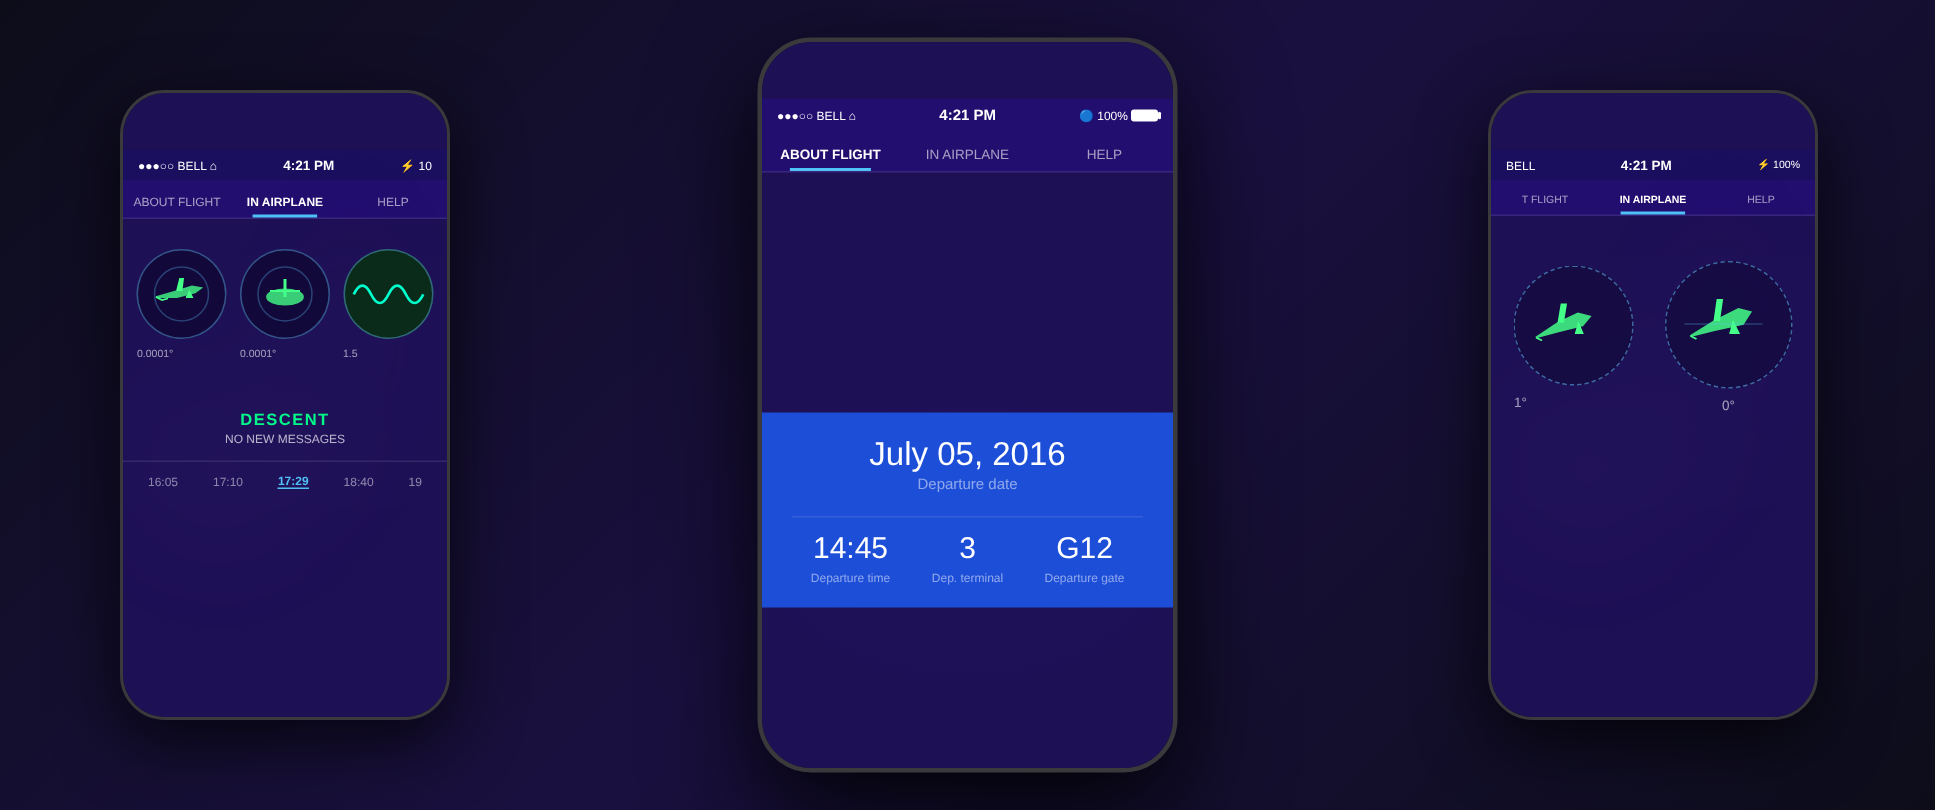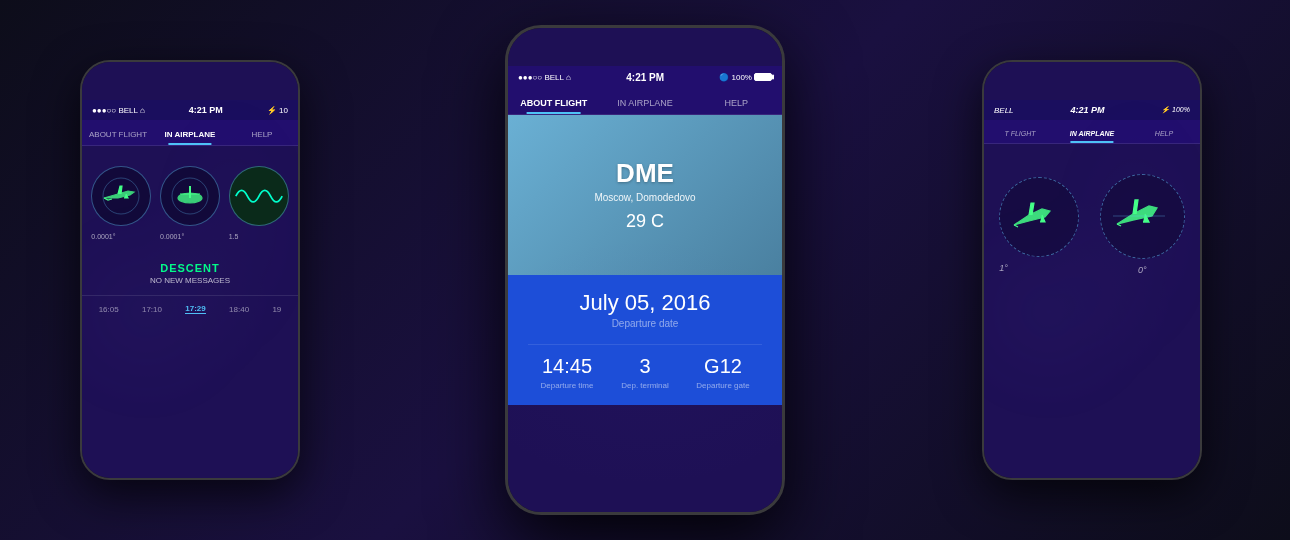--- a/index.html
+++ b/index.html
@@ -43,23 +43,22 @@
       position: absolute;
       box-shadow: 0 15px 45px rgba(0,0,0,0.7);
     }
 
     .phone-side-left {
       left: 80px;
       z-index: 1;
     }
 
     .phone-side-right {
-      right: 88px;
+      right: 78px;
       z-index: 1;
-      font-style: italic;
     }
 
     
     .phone-center {
       width: 280px;
       height: 490px;
       border-radius: 36px;
       background: #1c1c1e;
       border: 3px solid #3a3a3c;
       overflow: hidden;
@@ -406,21 +405,21 @@
         <div class="gauge-wrap">
           <div class="gauge-wave">
             <svg viewBox="0 0 50 40">
               <path d="M5,20 Q10,10 15,20 Q20,30 25,20 Q30,10 35,20 Q40,30 45,20" fill="none" stroke="#00ffcc" stroke-width="1.5"></path>
             </svg>
           </div>
           <div class="gauge-label">1.5</div>
         </div>
       </div>
 
-      <div class="status-area" style="margin-top:5px;">
+      <div class="status-area" style="margin-top:17px;">
         <div class="descent-label">DESCENT</div>
         <div class="messages-label">NO NEW MESSAGES</div>
       </div>
 
       <div class="timeline">
         <div class="timeline-item">16:05</div>
         <div class="timeline-item">17:10</div>
         <div class="timeline-item active">17:29</div>
         <div class="timeline-item">18:40</div>
         <div class="timeline-item">19</div>
@@ -442,25 +441,20 @@
         </span>
       </div>
 
       <div class="nav-bar">
         <div class="nav-tab active" style="font-size:9px;">ABOUT FLIGHT</div>
         <div class="nav-tab" style="font-size:9px;">IN AIRPLANE</div>
         <div class="nav-tab" style="font-size:9px;">HELP</div>
       </div>
 
       <div class="airport-cards">
-        <div class="airport-card departure">
-          <div class="airport-code">DME</div>
-          <div class="airport-name">Moscow, Domodedovo</div>
-          <div class="airport-temp">29 C</div>
-        </div>
       </div>
 
       <div style="position:absolute; top:182px; left:0; right:0; bottom:0; opacity:0.12; background: radial-gradient(ellipse 100% 60% at 50% 50%, rgba(80,60,200,0.4) 0%, transparent 70%);"></div>
 
       <div class="flight-info" style="position:relative; z-index:2; margin-top:0;">
         <div class="flight-date">July 05, 2016</div>
         <div class="flight-date-label">Departure date</div>
         <div class="flight-details-row">
           <div class="flight-detail-item">
             <div class="detail-value">14:45</div>

